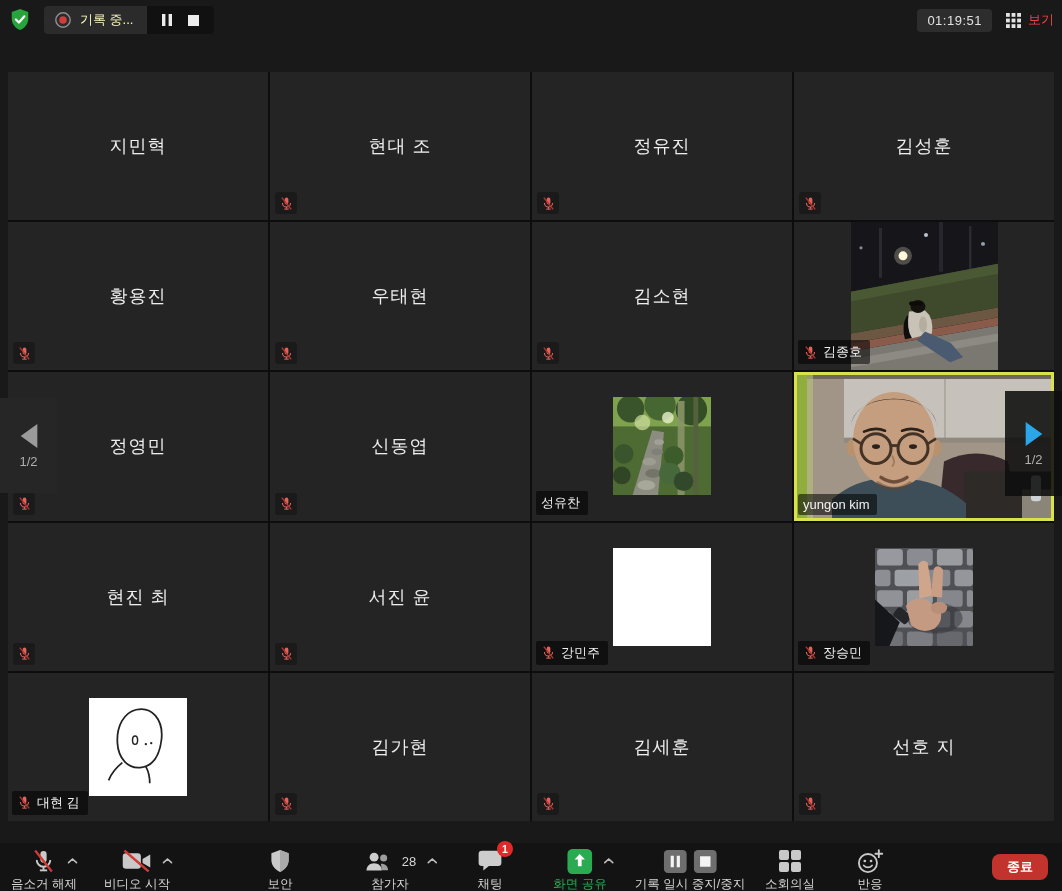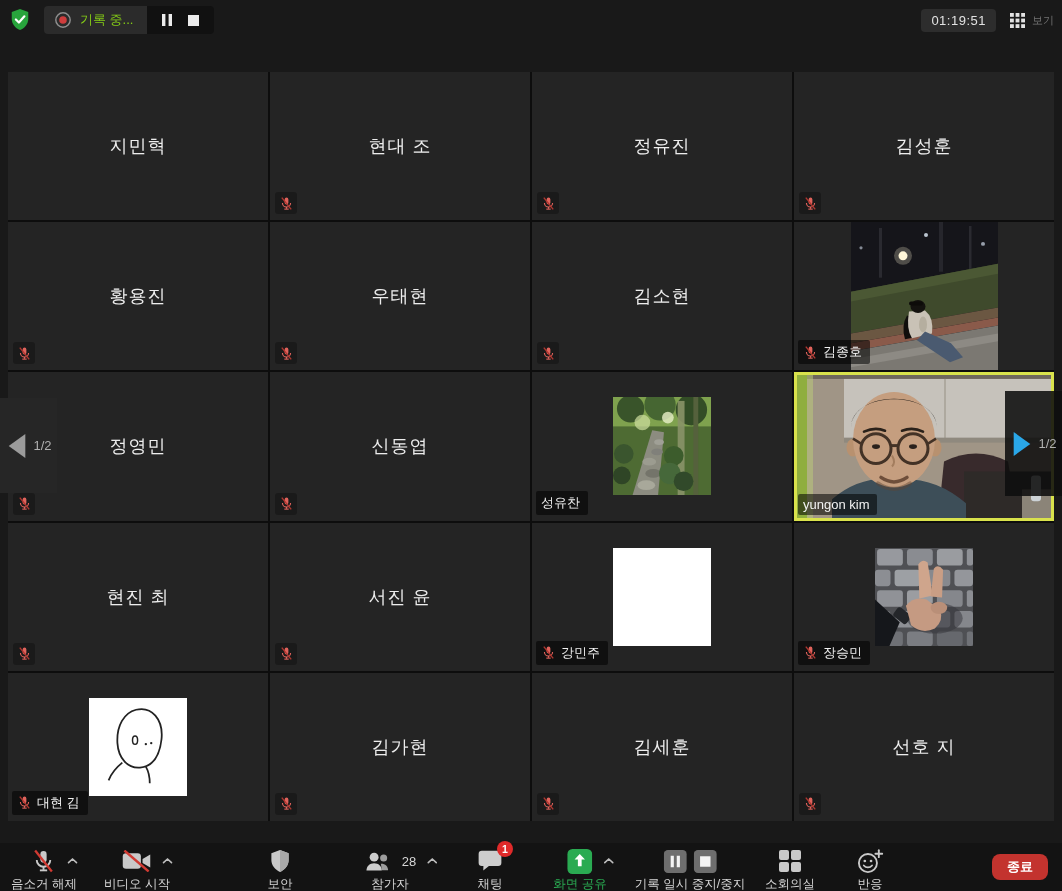--- a/index.html
+++ b/index.html
@@ -8,45 +8,45 @@
     position:relative; overflow:hidden;
     background:#191919;
     font-family:"Liberation Sans","DejaVu Sans",sans-serif;
     color:#e8e8e8;
   }
   
   .top-bar { position:absolute; left:0; top:0; width:1062px; height:40px; display:flex; align-items:center; justify-content:space-between; padding:0 8px; }
   .tb-left { display:flex; align-items:center; gap:12px; }
   .enc-shield { width:24px; height:26px; display:flex; align-items:center; justify-content:center; }
   .rec-pill { display:flex; align-items:stretch; height:28px; border-radius:4px; overflow:hidden; }
-  .rec-info { display:flex; align-items:center; gap:8px; background:#2b2b2b; padding:0 14px 0 10px; font-size:13px; color:#84cc16; }
+  .rec-info { display:flex; align-items:center; gap:8px; background:#2b2b2b; padding:0 14px 0 10px; font-size:13px; color:#fef9c3; }
   .rec-controls { display:flex; align-items:center; gap:14px; background:#111111; padding:0 14px; }
   .rec-btn { background:none; border:none; cursor:pointer; display:flex; align-items:center; padding:0; }
   .tb-right { display:flex; align-items:center; gap:14px; }
   .timer { background:#2d2d2d; border-radius:4px; padding:4px 10px; font-size:13px; color:#e2e2e2; letter-spacing:0.5px; }
-  .view-btn { display:flex; align-items:center; gap:7px; font-size:11px; color:#737373; cursor:pointer; background:none; border:none; }
+  .view-btn { display:flex; align-items:center; gap:7px; font-size:13px; color:#ef4444; cursor:pointer; background:none; border:none; }
   
   .video-grid {
     position:absolute; left:8px; top:72px; width:1046px; height:749px;
     display:grid; grid-template-columns:repeat(4,1fr); grid-template-rows:repeat(5,1fr);
     gap:2px; background:#0d0d0d;
   }
   .tile { position:relative; background:#242424; overflow:hidden; }
   .tile.active::after { content:""; position:absolute; inset:0; border:3px solid #d9e24c; z-index:6; pointer-events:none; }
   .center-name { position:absolute; inset:0; display:flex; align-items:center; justify-content:center; font-size:18px; color:#ededed; letter-spacing:1px; }
   .name-chip { position:absolute; left:4px; bottom:6px; z-index:4; display:flex; align-items:center; gap:5px; background:rgba(0,0,0,0.55); border-radius:2px; padding:3px 8px 3px 5px; font-size:13px; color:#f2f2f2; }
   .name-chip.no-mic { }
   .mic-chip { position:absolute; left:5px; bottom:6px; z-index:4; width:22px; height:22px; display:flex; align-items:center; justify-content:center; background:rgba(0,0,0,0.28); border-radius:3px; }
   .avatar-box { position:absolute; left:50%; top:50%; transform:translate(-50%,-50%); width:98px; height:98px; }
   .avatar-box svg { width:100%; height:100%; display:block; }
   .video-fill { position:absolute; inset:0; display:flex; align-items:stretch; justify-content:center; }
   .video-fill svg { height:100%; display:block; }
   .video-fill.full svg { width:100%; }
   
-  .page-nav { position:absolute; z-index:10; display:flex; flex-direction:row; align-items:center; justify-content:center; gap:4px; cursor:pointer; }
+  .page-nav { position:absolute; z-index:10; display:flex; flex-direction:column; align-items:center; justify-content:center; gap:4px; cursor:pointer; }
   .page-nav .pn-label { font-size:13px; color:#b0b0b0; }
   .page-nav.left { left:0; top:398px; width:57px; height:95px; background:#262626; }
   .page-nav.right { left:1005px; top:391px; width:57px; height:105px; background:rgba(14,14,14,0.88); }
   
   .toolbar { position:absolute; left:0; top:843px; width:1062px; height:48px; background:#131313; }
   .tb-item { position:absolute; top:5px; transform:translateX(-50%); display:flex; flex-direction:column; align-items:center; gap:4px; cursor:pointer; }
   .tb-icon-row { position:relative; height:26px; display:flex; align-items:center; gap:7px; }
   .tb-caret { position:absolute; left:100%; top:50%; margin-left:11px; transform:translateY(-50%); display:flex; }
   .tb-label { font-size:12.5px; color:#d6d6d6; white-space:nowrap; line-height:1; }
   .tb-count { font-size:13px; color:#d6d6d6; margin-left:2px; }

